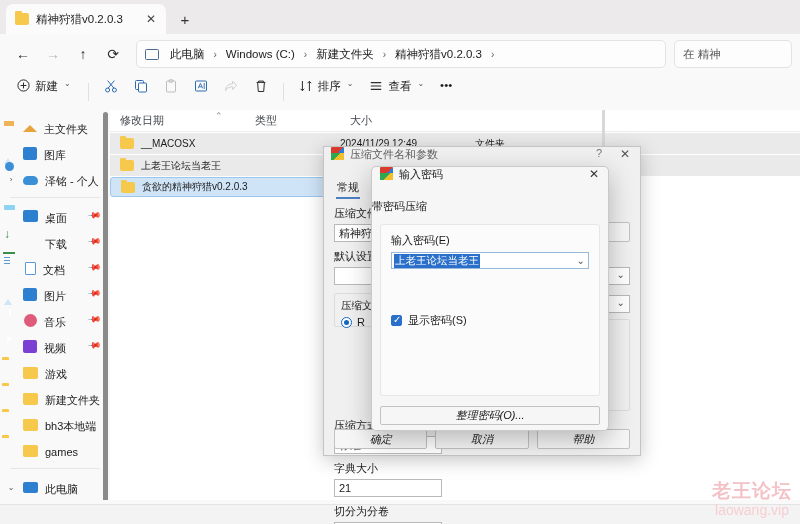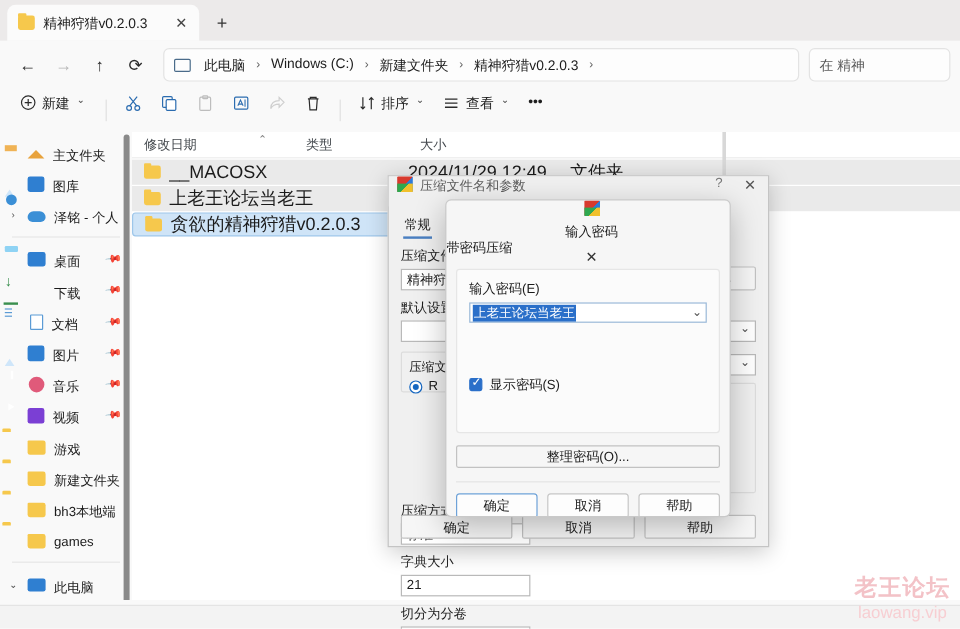--- a/index.html
+++ b/index.html
@@ -151,21 +151,21 @@
     color: #43484d; border-bottom: 1px solid #ededed; background: #ffffff;
     position: relative;
   }
   .colhead .c { padding-left: 10px; white-space: nowrap; }
   .colhead .sortarrow { position:absolute; left: 105px; top: 1px; font-size: 9px; color:#888; }
   .c-name { width: 220px; }
   .c-date { width: 135px; }
   .c-type { width: 95px; }
   .c-size { width: 70px; }
   .row {
-    height: 21px; display: flex; align-items: center; font-size: 15px;
+    height: 21px; display: flex; align-items: center; font-size: 10px;
     color: #1b1b1b; margin: 1px 0;
   }
   .row.alt { background: #eaeaea; }
   .row.selected {
     background: #cfe4f7; border: 1px solid #9dc6ea; border-radius: 3px;
     width: 490px; height: 20px;
   }
   .row .cell { padding-left: 10px; white-space: nowrap; overflow: hidden; }
   .row .namecell { display: flex; align-items: center; gap: 7px; width: 220px; padding-left: 10px; }
   .row .fico {
@@ -217,21 +217,21 @@
     height: 18px; background: #fff; border: 1px solid #b9b9b9;
     display: flex; align-items: center; padding: 0 4px; font-size: 11px;
     color: #1b1b1b; overflow: hidden; white-space: nowrap;
   }
   .inp.drop:after {
     content: "⌄"; margin-left: auto; color: #555; font-size: 10px; padding-bottom:3px;
   }
   .btn {
     height: 20px; background: #f6f6f6; border: 1px solid #c2c2c2; border-radius: 2px;
     display: flex; align-items: center; justify-content: center; font-size: 11px;
-    color: #1b1b1b; white-space: nowrap;
+    color: #1b1b1b; white-space: nowrap; font-style: italic;
   }
   .radio { display: flex; align-items: center; gap: 5px; font-size: 11px; margin-top:3px;}
   .radio .dot {
     width: 11px; height: 11px; border-radius: 50%; border: 1.4px solid #1667c1;
     background: #fff; position: relative; flex: 0 0 auto;
   }
   .radio .dot:after {
     content:""; position:absolute; left:2.3px; top:2.3px; width:5px;height:5px;
     border-radius:50%; background:#1667c1;
   }
@@ -240,29 +240,29 @@
   }
 
   
   #rar-pwd {
     position: absolute; left: 371px; top: 166px; width: 238px; height: 265px;
     background: #f6f6f6; border: 1px solid #c9c9c9; border-radius: 5px;
     box-shadow: 0 8px 26px rgba(0,0,0,0.26);
     font-size: 11px; color: #1b1b1b; overflow: hidden;
   }
   #rar-pwd .pt {
-    height: 24px; display: flex; align-items: center; padding: 0 2px 0 8px; gap: 6px; flex-direction: column;
+    height: 24px; display: flex; align-items: flex-start; padding: 0 2px 0 8px; gap: 6px;
   }
   #rar-pwd .pt .t { flex: 1; font-size: 11px; color: #1b1b1b; }
   #rar-pwd .pt .cl { width: 24px; text-align: center; font-size: 12px; color: #333; }
   .pwd-head { text-align: left; font-size: 11px; color: #1b1b1b; margin: 8px 0 10px; }
   .pwd-panel {
     margin: 0 8px; background: #fbfbfb; border: 1px solid #e6e6e6; border-radius: 3px;
     padding: 8px 10px 10px;
-    height: 137px;
+    height: 172px;
   }
   .pwd-lbl { font-size: 11px; margin-bottom: 4px; }
   .pwd-inp {
     height: 17px; border: 1px solid #9ab8d8; background: #fff;
     display: flex; align-items: center; padding: 0 2px; position: relative;
   }
   .pwd-inp .selval {
     background: #2a6fc9; color: #ffffff; font-size: 10.5px; padding: 0 1px;
     white-space: nowrap; overflow: hidden;
   }

